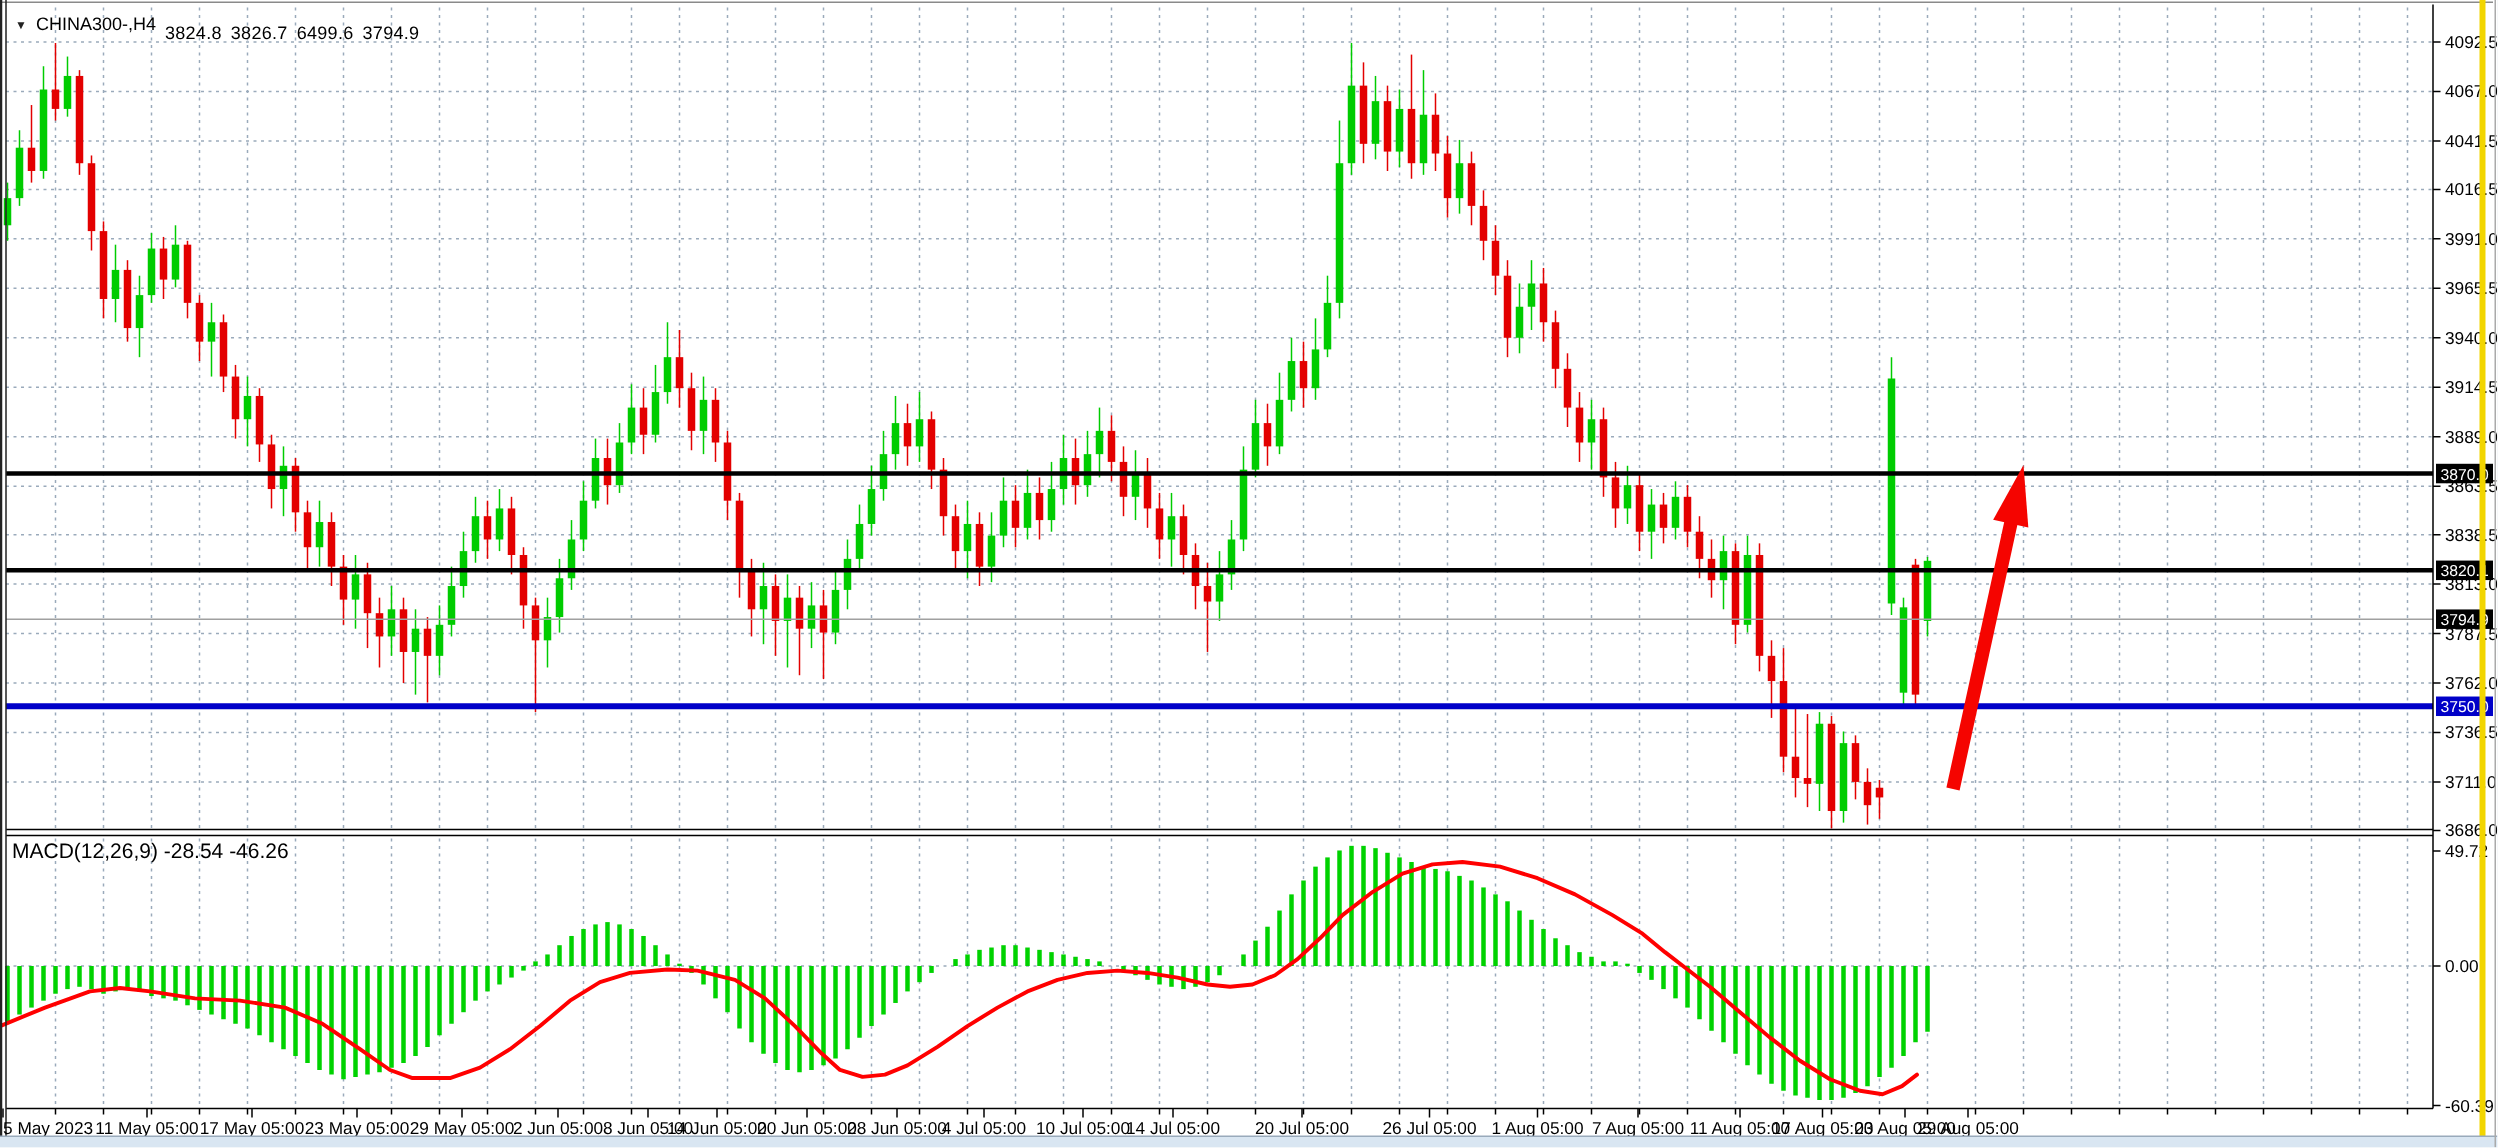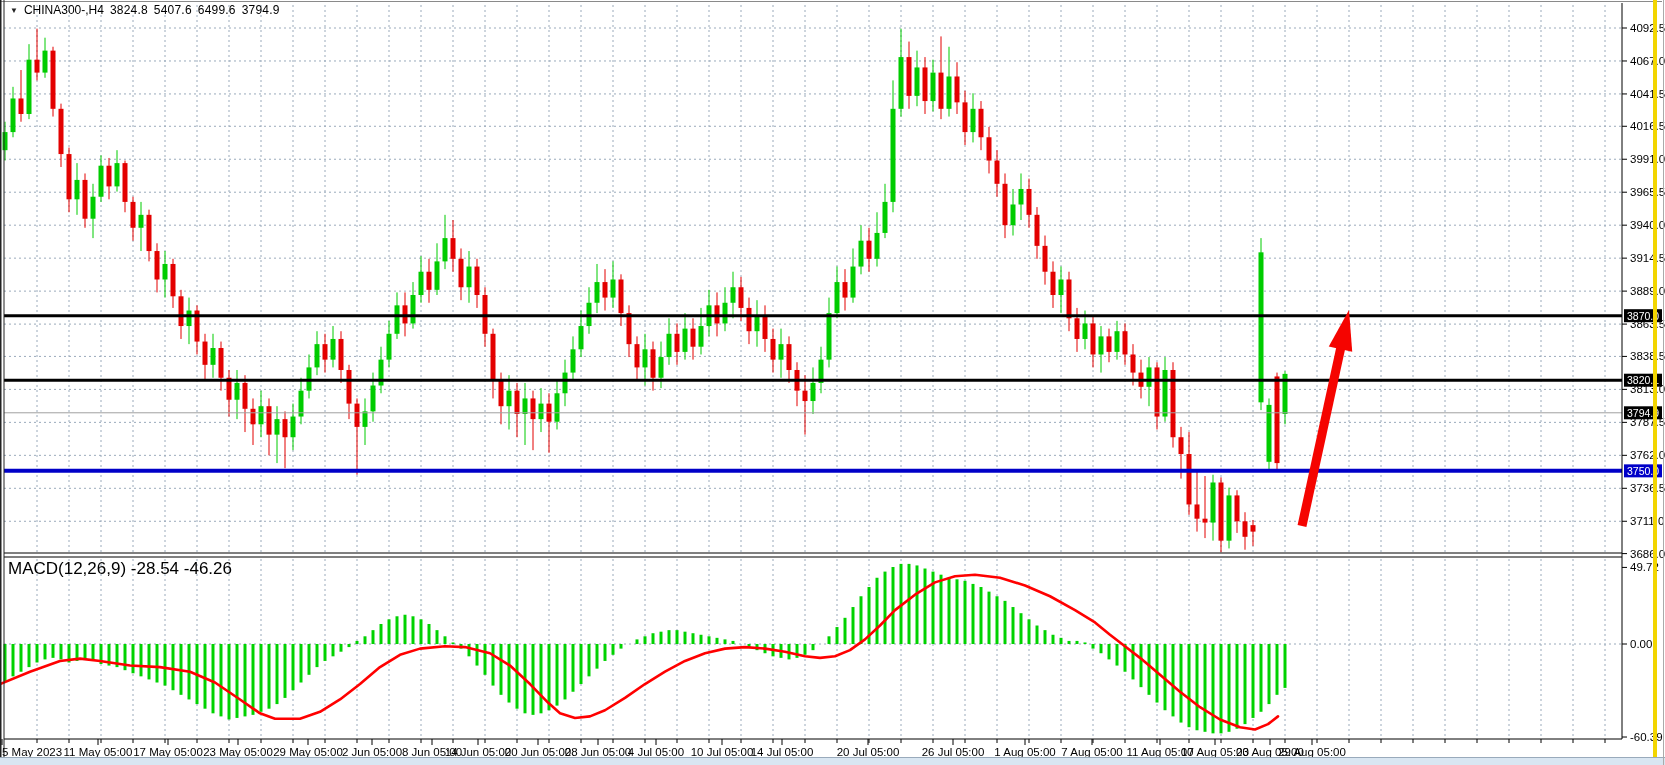--- a/index.html
+++ b/index.html
@@ -6,37 +6,37 @@
   .win{
     position:relative;width:1665px;height:765px;background:#ffffff;
     font-family:"Liberation Sans",sans-serif;overflow:hidden;
   }
   .titlebar{
     position:absolute;left:10px;top:3px;z-index:5;
     font-size:12px;color:#000;display:flex;align-items:center;gap:6px;
     background:transparent;white-space:nowrap;
   }
   .titlebar .tri{font-size:8px;color:#222;cursor:pointer;}
-  .titlebar .vals{letter-spacing:0.2px;}
+  .titlebar .vals{letter-spacing:0.2px;margin-top:12px;}
   .macd-label{
     position:absolute;left:8px;top:559px;z-index:5;
-    font-size:17px;color:#000;white-space:nowrap;
+    font-size:14px;color:#000;white-space:nowrap;
   }
   svg text{font-family:"Liberation Sans",sans-serif;}
 </style>
 </head>
 <body>
 
 <div class="win">
 
   <div class="titlebar">
     <span class="tri">▼</span>
     <span>CHINA300-,H4</span>
     <span class="vals">3824.8</span>
-    <span class="vals">5407.6</span>
+    <span class="vals">3826.7</span>
     <span class="vals">6499.6</span>
     <span class="vals">3794.9</span>
   </div>
 
   <div class="macd-label">
     <span>MACD(12,26,9)</span>
     <span>-28.54</span>
     <span>-46.26</span>
   </div>
 

